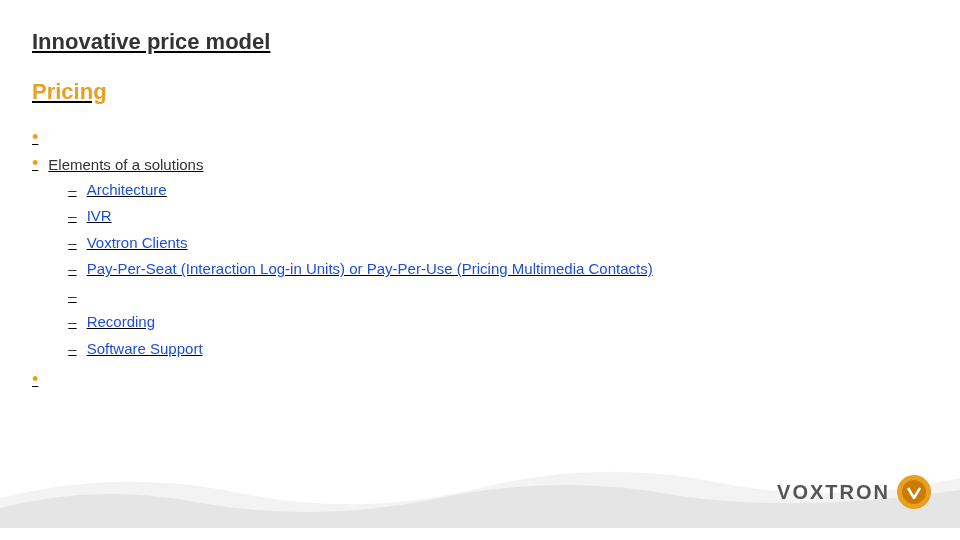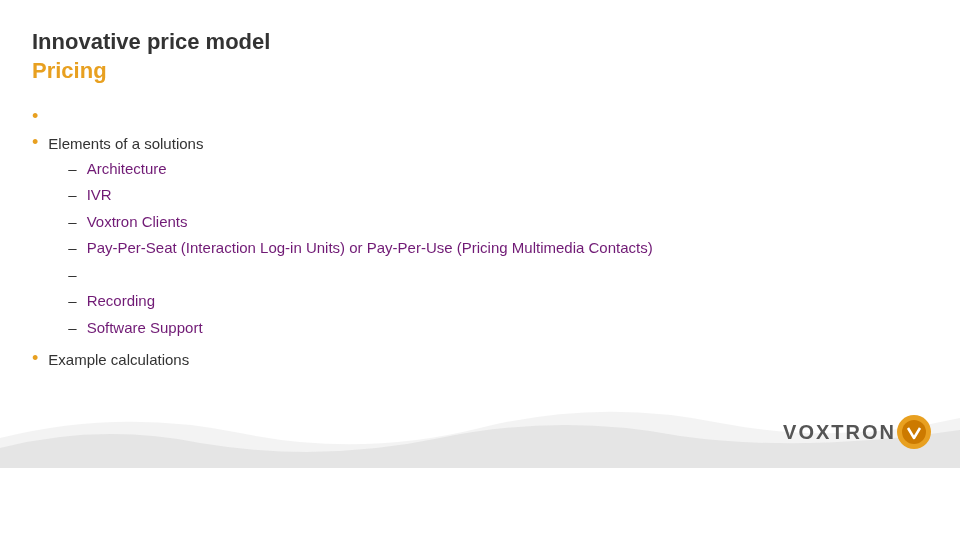--- a/index.html
+++ b/index.html
@@ -12,41 +12,43 @@
       width: 960px;
       height: 540px;
       background: #ffffff;
       font-family: 'Arial', 'Helvetica', sans-serif;
       overflow: hidden;
       position: relative;
     }
 
     .slide-container {
       width: 960px;
-      height: 468px;
+      height: 528px;
       position: relative;
       background: #ffffff;
+      text-decoration: underline;
     }
 
     .header {
       padding: 28px 32px 12px 32px;
     }
 
     .title-main {
       font-size: 22px;
       font-weight: bold;
       color: #333333;
       line-height: 1.3;
     }
 
     .title-sub {
       font-size: 22px;
       font-weight: bold;
       color: #E8A020;
       line-height: 1.3;
+      margin-top: 21px;
     }
 
     .content {
       padding: 10px 32px 0 32px;
     }
 
     .bullet-item {
       display: flex;
       align-items: flex-start;
       margin-bottom: 6px;
@@ -82,21 +84,21 @@
       line-height: 1.5;
     }
 
     .sub-dash {
       color: #333333;
       margin-right: 10px;
       flex-shrink: 0;
     }
 
     .sub-text {
-      color: #701a75;
+      color: #1d4ed8;
       font-size: 15px;
     }
 
     
     .bottom-decoration {
       position: absolute;
       bottom: 0;
       left: 0;
       right: 0;
       height: 80px;
@@ -110,20 +112,21 @@
       width: 100%;
     }
 
     
     .logo-area {
       position: absolute;
       bottom: 18px;
       right: 28px;
       display: flex;
       align-items: center;
+      gap: 6px;
     }
 
     .logo-text {
       font-size: 20px;
       font-weight: bold;
       color: #555555;
       letter-spacing: 2px;
     }
 
     .logo-icon {
@@ -179,21 +182,20 @@
             <div class="sub-item">
               <span class="sub-dash">–</span>
               <span class="sub-text">Software Support</span>
             </div>
           </div>
       </div>
     </div>
 
     <div class="bullet-item">
       <span class="bullet-dot">•</span>
-      <span class="bullet-text">Example calculations</span>
     </div>
 
   </div>
 
   <div class="bottom-decoration">
     <svg class="wave-svg" viewBox="0 0 960 80" preserveAspectRatio="none" xmlns="http://www.w3.org/2000/svg">
       <path d="M0,50 Q120,20 240,45 Q360,70 480,40 Q600,10 720,35 Q840,58 960,30 L960,80 L0,80 Z" fill="#e8e8e8" opacity="0.5"></path>
       <path d="M0,60 Q100,35 200,55 Q320,75 440,50 Q560,25 680,48 Q800,65 960,42 L960,80 L0,80 Z" fill="#d0d0d0" opacity="0.4"></path>
     </svg>
   </div>

